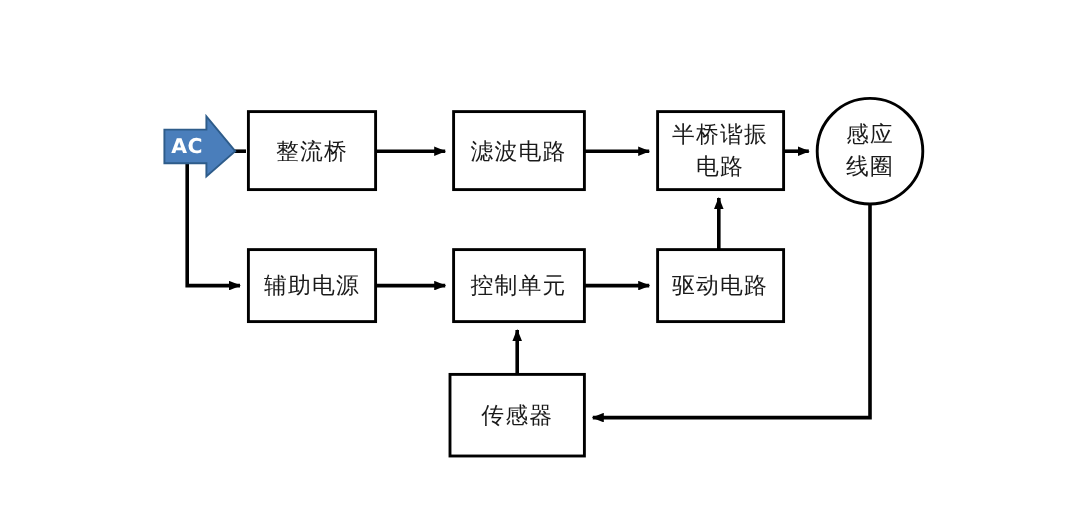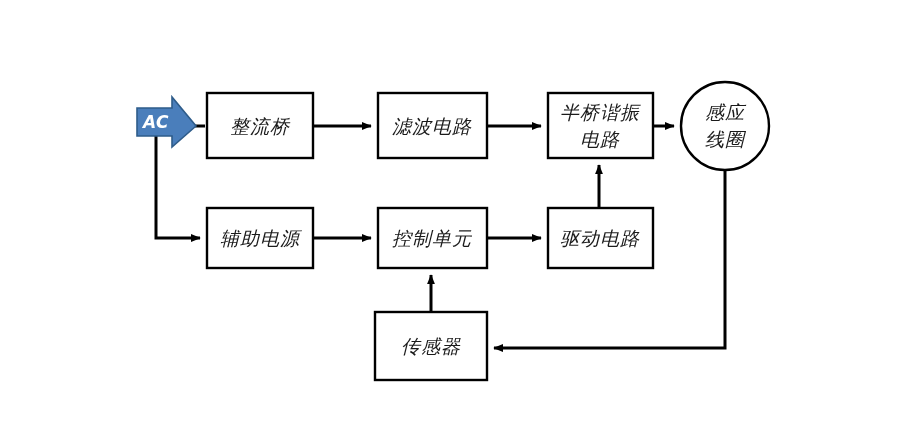--- a/index.html
+++ b/index.html
@@ -10,21 +10,20 @@
   }
   body {
     font-family: "DejaVu Sans", "Liberation Sans", sans-serif;
   }
   #diagram-root {
     position: relative;
     width: 907px;
     height: 428px;
     background: #ffffff;
     overflow: hidden;
-    font-style: italic;
   }
   #diagram-svg {
     position: absolute;
     left: 0;
     top: 0;
     width: 907px;
     height: 428px;
   }
   .blk-label {
     font-family: "DejaVu Sans", "Liberation Sans", sans-serif;

